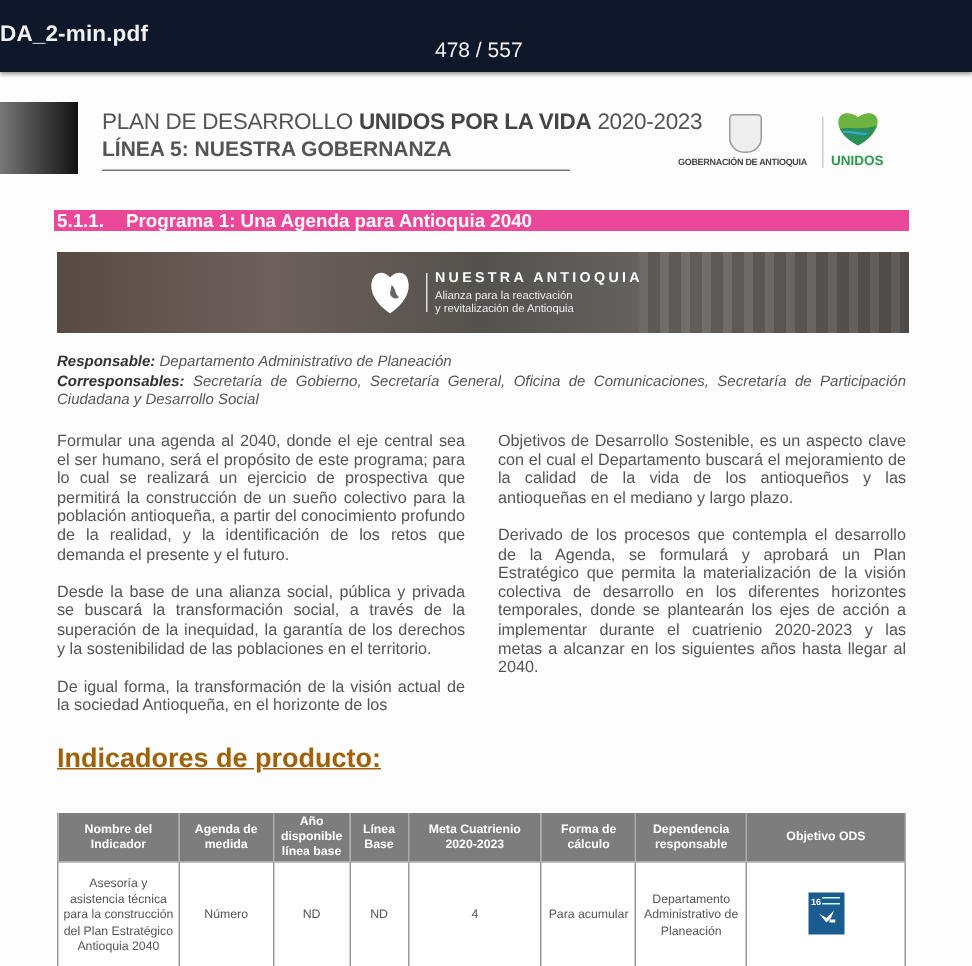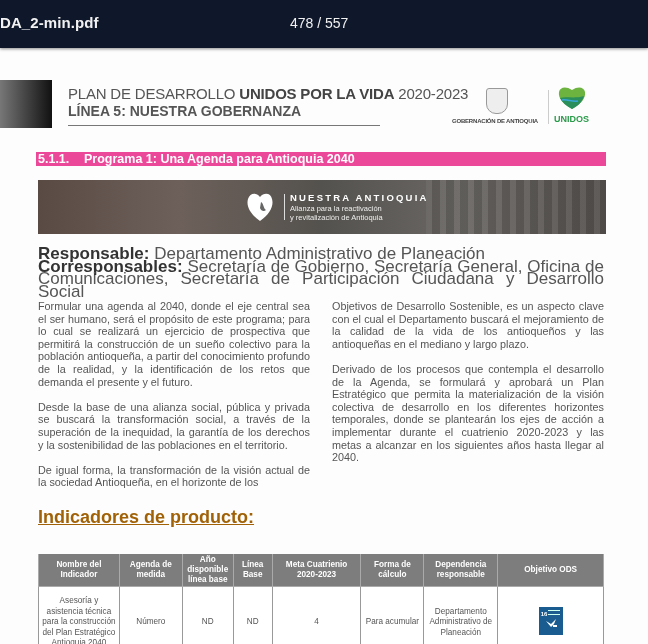--- a/index.html
+++ b/index.html
@@ -1,23 +1,23 @@
 <!DOCTYPE html>
 <html><head>
 <meta charset="utf-8">
 <style>
   * { box-sizing: border-box; margin: 0; padding: 0; }
   html, body { width: 648px; height: 644px; overflow: hidden; background: #fdfdfd; }
   body { font-family: "Liberation Sans", sans-serif; position: relative; color: #555; }
 
   .topbar { position: absolute; left: 0; top: 0; width: 648px; height: 48px; background: #0f172a; color: #f1f1f1; box-shadow: 0 1px 3px rgba(0,0,0,0.45); z-index: 2; }
   .topbar .fname { position: absolute; left: 0; top: 14px; font-size: 15px; font-weight: bold; letter-spacing: 0.1px; }
-  .topbar .pages { position: absolute; left: 290px; top: 15px; font-size: 14px; }
+  .topbar .pages { position: absolute; left: 290px; top: 25px; font-size: 14px; }
 
-  .page { position: absolute; left: 0; top: 56px; width: 648px; height: 528px; background: #fdfdfd; }
+  .page { position: absolute; left: 0; top: 44px; width: 648px; height: 528px; background: #fdfdfd; }
 
   .hdr-block { position: absolute; left: 0; top: 24px; width: 52px; height: 48px; background: linear-gradient(to right, #777, #111); }
   .hdr-line1 { position: absolute; left: 68px; top: 29px; font-size: 15px; color: #555; letter-spacing: -0.2px; }
   .hdr-line1 b { color: #444; }
   .hdr-line2 { position: absolute; left: 68px; top: 47px; font-size: 14px; font-weight: bold; color: #555; }
   .hdr-rule { position: absolute; left: 68px; top: 69px; width: 312px; height: 1px; background: #777; }
 
   .gob-logo { position: absolute; left: 452px; top: 32px; width: 90px; height: 40px; }
   .gob-shield { position: absolute; left: 34px; top: 0; width: 22px; height: 26px; border: 1px solid #999; border-radius: 3px 3px 10px 10px; background: #eee; }
   .gob-text { position: absolute; left: 0; top: 30px; font-size: 6px; color: #444; white-space: nowrap; font-weight: bold; letter-spacing: -0.2px; }
@@ -31,21 +31,21 @@
 
   .banner { position: absolute; left: 38px; top: 124px; width: 568px; height: 54px; background: linear-gradient(to right, #5a4a44 0%, #6d605a 25%, #54524e 50%, #6a6764 75%, #56524f 100%); overflow: hidden; }
   .banner .stripes { position: absolute; right: 0; top: 0; width: 180px; height: 54px; background: repeating-linear-gradient(to right, rgba(255,255,255,0.05) 0 6px, rgba(0,0,0,0.1) 6px 14px); }
   .banner-heart { position: absolute; left: 208px; top: 12px; width: 28px; height: 30px; }
   .banner-sep { position: absolute; left: 246px; top: 14px; width: 1px; height: 26px; background: #ddd; }
   .banner-title { position: absolute; left: 252px; top: 12px; font-size: 9.5px; font-weight: bold; color: #fff; letter-spacing: 2.2px; }
   .banner-sub1, .banner-sub2 { position: absolute; left: 252px; font-size: 7.5px; color: #eee; }
   .banner-sub1 { top: 24px; }
   .banner-sub2 { top: 33px; }
 
-  .resp { position: absolute; left: 38px; top: 192px; width: 566px; font-size: 17px; line-height: 12.5px; color: #555; text-align: justify; }
+  .resp { position: absolute; left: 38px; top: 192px; width: 566px; font-size: 10px; line-height: 12.5px; color: #555; text-align: justify; font-style: italic; }
   .resp b { color: #333; }
 
   .col { position: absolute; width: 272px; font-size: 10.8px; line-height: 12.6px; color: #555; text-align: justify; }
   .col p { margin-bottom: 12.6px; }
   .col-left { left: 38px; top: 244px; }
   .col-right { left: 332px; top: 244px; }
 
   .ind-title { position: absolute; left: 38px; top: 451px; font-size: 18px; font-weight: bold; color: #a16207; text-decoration: underline; }
 
   table.ind { position: absolute; left: 38px; top: 478px; width: 566px; border-collapse: collapse; font-size: 8.2px; margin-top: 20px; }

